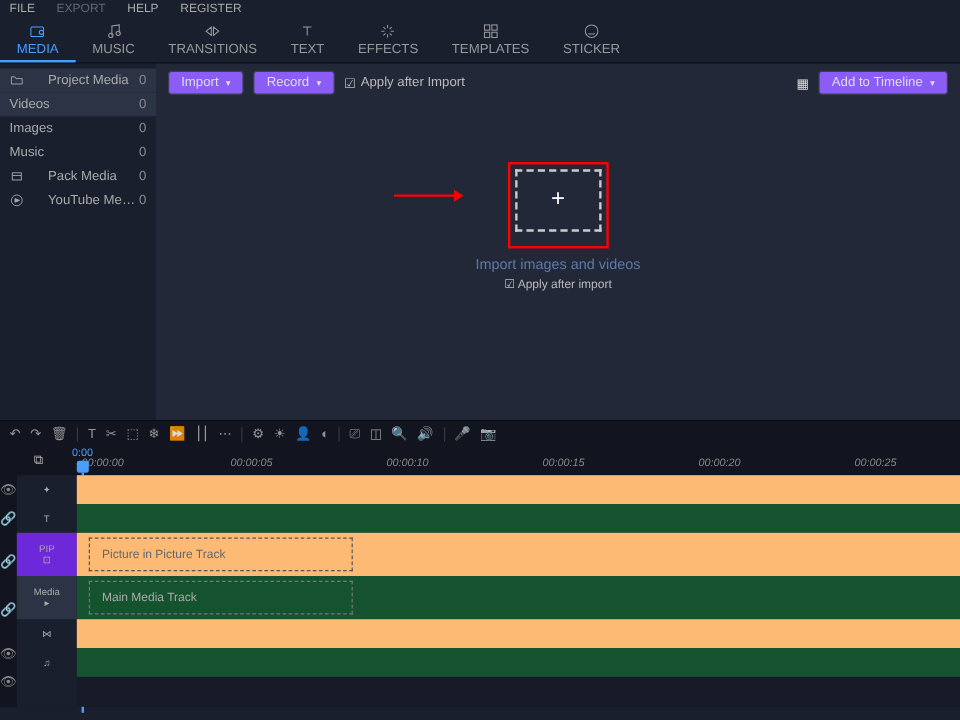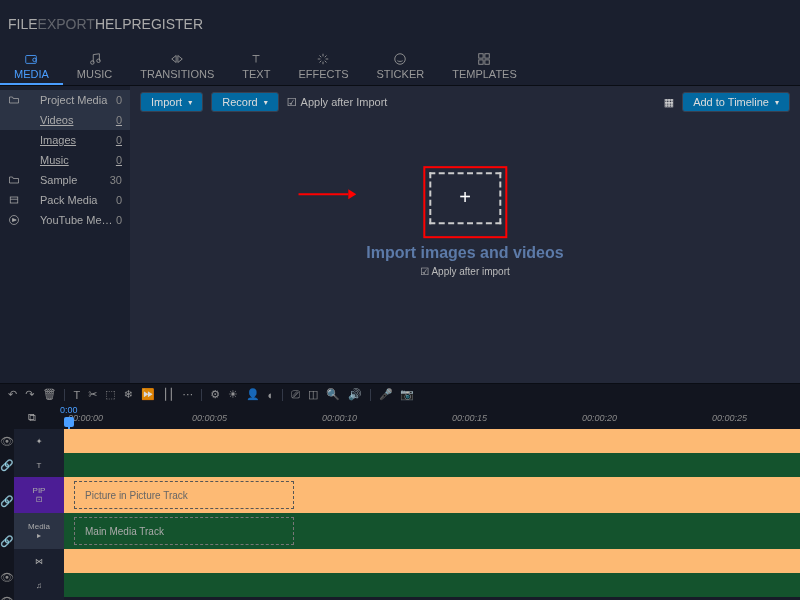--- a/index.html
+++ b/index.html
@@ -1,46 +1,46 @@
 <!DOCTYPE html>
 <html><head>
 <meta charset="utf-8">
 <style>
 * { box-sizing: border-box; margin: 0; padding: 0; }
 body { background: #1a1f2e; color: #ccc; font-family: "Segoe UI", Arial, sans-serif; font-size: 11px; width: 800px; height: 600px; overflow: hidden; position: relative; }
 
-.menubar { display: flex; padding: 16px 8px; color: #aaa; font-size: 14px; }
+.menubar { display: flex; gap: 18px; padding: 2px 8px; color: #aaa; font-size: 10px; }
 .menubar span { cursor: pointer; }
 
 .tabbar { display: flex; border-bottom: 1px solid #0a0d14; background: #1a1f2e; }
 .tabbar .tab { display: flex; flex-direction: column; align-items: center; padding: 4px 14px 3px; cursor: pointer; color: #999; gap: 2px; }
 .tabbar .tab.active { color: #4a9eff; border-bottom: 2px solid #4a9eff; }
 .tabbar .tab .icon { width: 14px; height: 14px; }
 
 .main { display: flex; height: 297px; }
 .sidebar { width: 130px; background: #1a1f2e; padding-top: 4px; }
 .sidebar .item { display: flex; align-items: center; justify-content: space-between; padding: 4px 8px; cursor: pointer; color: #aaa; }
 .sidebar .item.selected { background: #2b3344; }
 .sidebar .item .left { display: flex; align-items: center; gap: 20px; }
 .sidebar .item .count { color: #888; }
-.sidebar .item.child { padding-left: 40px; text-decoration: underline; }
+.sidebar .item.child { padding-left: 8px; }
 .collapse-handle { position: absolute; left: 152px; top: 202px; color: #ccc; cursor: pointer; }
 
 .content { flex: 1; background: #232838; position: relative; }
 .content-toolbar { display: flex; align-items: center; gap: 8px; padding: 6px 10px; }
-.btn { background: #0369a1; border: 1px solid #3a4050; color: #ddd; padding: 3px 10px; border-radius: 3px; cursor: pointer; display: inline-flex; align-items: center; gap: 6px; }
+.btn { background: #8b5cf6; border: 1px solid #3a4050; color: #ddd; padding: 3px 10px; border-radius: 3px; cursor: pointer; display: inline-flex; align-items: center; gap: 6px; }
 .btn .chev { font-size: 8px; }
 .checkbox-label { display: inline-flex; align-items: center; gap: 4px; color: #bbb; }
 .content-toolbar-right { position: absolute; right: 10px; top: 6px; display: flex; gap: 8px; align-items: center; }
 
 .import-area { position: absolute; left: 50%; top: 50%; transform: translate(-50%, -62%); text-align: center; }
 .import-box { border: 2px dashed #ccc; width: 72px; height: 52px; display: flex; align-items: center; justify-content: center; font-size: 20px; color: #fff; margin: 0 auto 8px; }
 .highlight { border: 2px solid #f00; padding: 4px; display: inline-block; }
 .arrow { position: absolute; left: -68px; top: 20px; color: #f00; }
-.import-caption { color: #5c7aa8; margin-top: 6px; font-size: 16px; cursor: pointer; font-weight: bold; }
+.import-caption { color: #5c7aa8; margin-top: 6px; font-size: 12px; cursor: pointer; }
 .import-check { color: #bbb; margin-top: 4px; font-size: 10px; }
 
 .toolbar2 { background: #12151f; padding: 4px 8px; display: flex; gap: 8px; align-items: center; color: #aaa; border-top: 1px solid #0a0d14; }
 .toolbar2 span { cursor: pointer; opacity: .85; }
 .toolbar2 .sep { width: 1px; height: 12px; background: #3a4050; }
 
 .ruler { position: relative; height: 24px; background: #12151f; display: flex; }
 .ruler .tracks-left { width: 64px; display: flex; align-items: center; justify-content: center; color: #aaa; }
 .ruler .ticks { flex: 1; position: relative; }
 .ruler .tick { position: absolute; top: 8px; color: #888; font-size: 9px; font-style: italic; }
@@ -99,34 +99,34 @@
     <span>TEXT</span>
   </div>
   <div class="tab">
     <svg class="icon" viewBox="0 0 16 16" fill="none" stroke="#999">
         <path d="M8 2v3M8 11v3M2 8h3M11 8h3M4 4l2 2M10 10l2 2M4 12l2-2M10 6l2-2"></path>
       </svg>
     <span>EFFECTS</span>
   </div>
   <div class="tab">
     <svg class="icon" viewBox="0 0 16 16" fill="none" stroke="#999">
-        <circle cx="8" cy="8" r="6"></circle>
-        <path d="M5 7h0M11 7h0M5 10c1 1 5 1 6 0"></path>
-      </svg>
-    <span>STICKER</span>
-  </div>
-  <div class="tab">
-    <svg class="icon" viewBox="0 0 16 16" fill="none" stroke="#999">
         <rect x="2" y="2" width="5" height="5"></rect>
         <rect x="9" y="2" width="5" height="5"></rect>
         <rect x="2" y="9" width="5" height="5"></rect>
         <rect x="9" y="9" width="5" height="5"></rect>
       </svg>
     <span>TEMPLATES</span>
   </div>
+  <div class="tab">
+    <svg class="icon" viewBox="0 0 16 16" fill="none" stroke="#999">
+        <circle cx="8" cy="8" r="6"></circle>
+        <path d="M5 7h0M11 7h0M5 10c1 1 5 1 6 0"></path>
+      </svg>
+    <span>STICKER</span>
+  </div>
 </div>
 
 <div class="main">
   <div class="sidebar">
     <div class="item selected">
         <span class="left">
           <svg class="ico" viewBox="0 0 16 16" fill="none" stroke="#aaa">
             <path d="M2 4h4l1 2h7v6H2z"></path>
           </svg>
           <span>Project Media</span>
@@ -143,29 +143,20 @@
         <span class="left">
           <span>Images</span>
         </span>
         <span class="count">0</span>
       </div>
     <div class="item child">
         <span class="left">
           <span>Music</span>
         </span>
         <span class="count">0</span>
-      </div>
-    <div class="item">
-        <span class="left">
-          <svg class="ico" viewBox="0 0 16 16" fill="none" stroke="#aaa">
-            <path d="M2 4h4l1 2h7v6H2z"></path>
-          </svg>
-          <span>Sample</span>
-        </span>
-        <span class="count">30</span>
       </div>
     <div class="item">
         <span class="left">
           <svg class="ico" viewBox="0 0 16 16" fill="none" stroke="#aaa">
             <rect x="3" y="4" width="10" height="8"></rect>
             <path d="M3 7h10"></path>
           </svg>
           <span>Pack Media</span>
         </span>
         <span class="count">0</span>
@@ -275,21 +266,21 @@
     <div>👁</div>
     <div>👁</div>
   </div>
   <div class="tl-labels">
     <div class="lab">
         <span>✦</span>
       </div>
     <div class="lab">
         <span>T</span>
       </div>
-    <div class="lab big" style="background:#4c1d95">
+    <div class="lab big" style="background:#6d28d9">
         <span>PIP</span>
         <span>⊡</span>
       </div>
     <div class="lab big" style="background:#2b3344">
         <span>Media</span>
         <span>▸</span>
       </div>
     <div class="lab">
         <span>⋈</span>
       </div>

